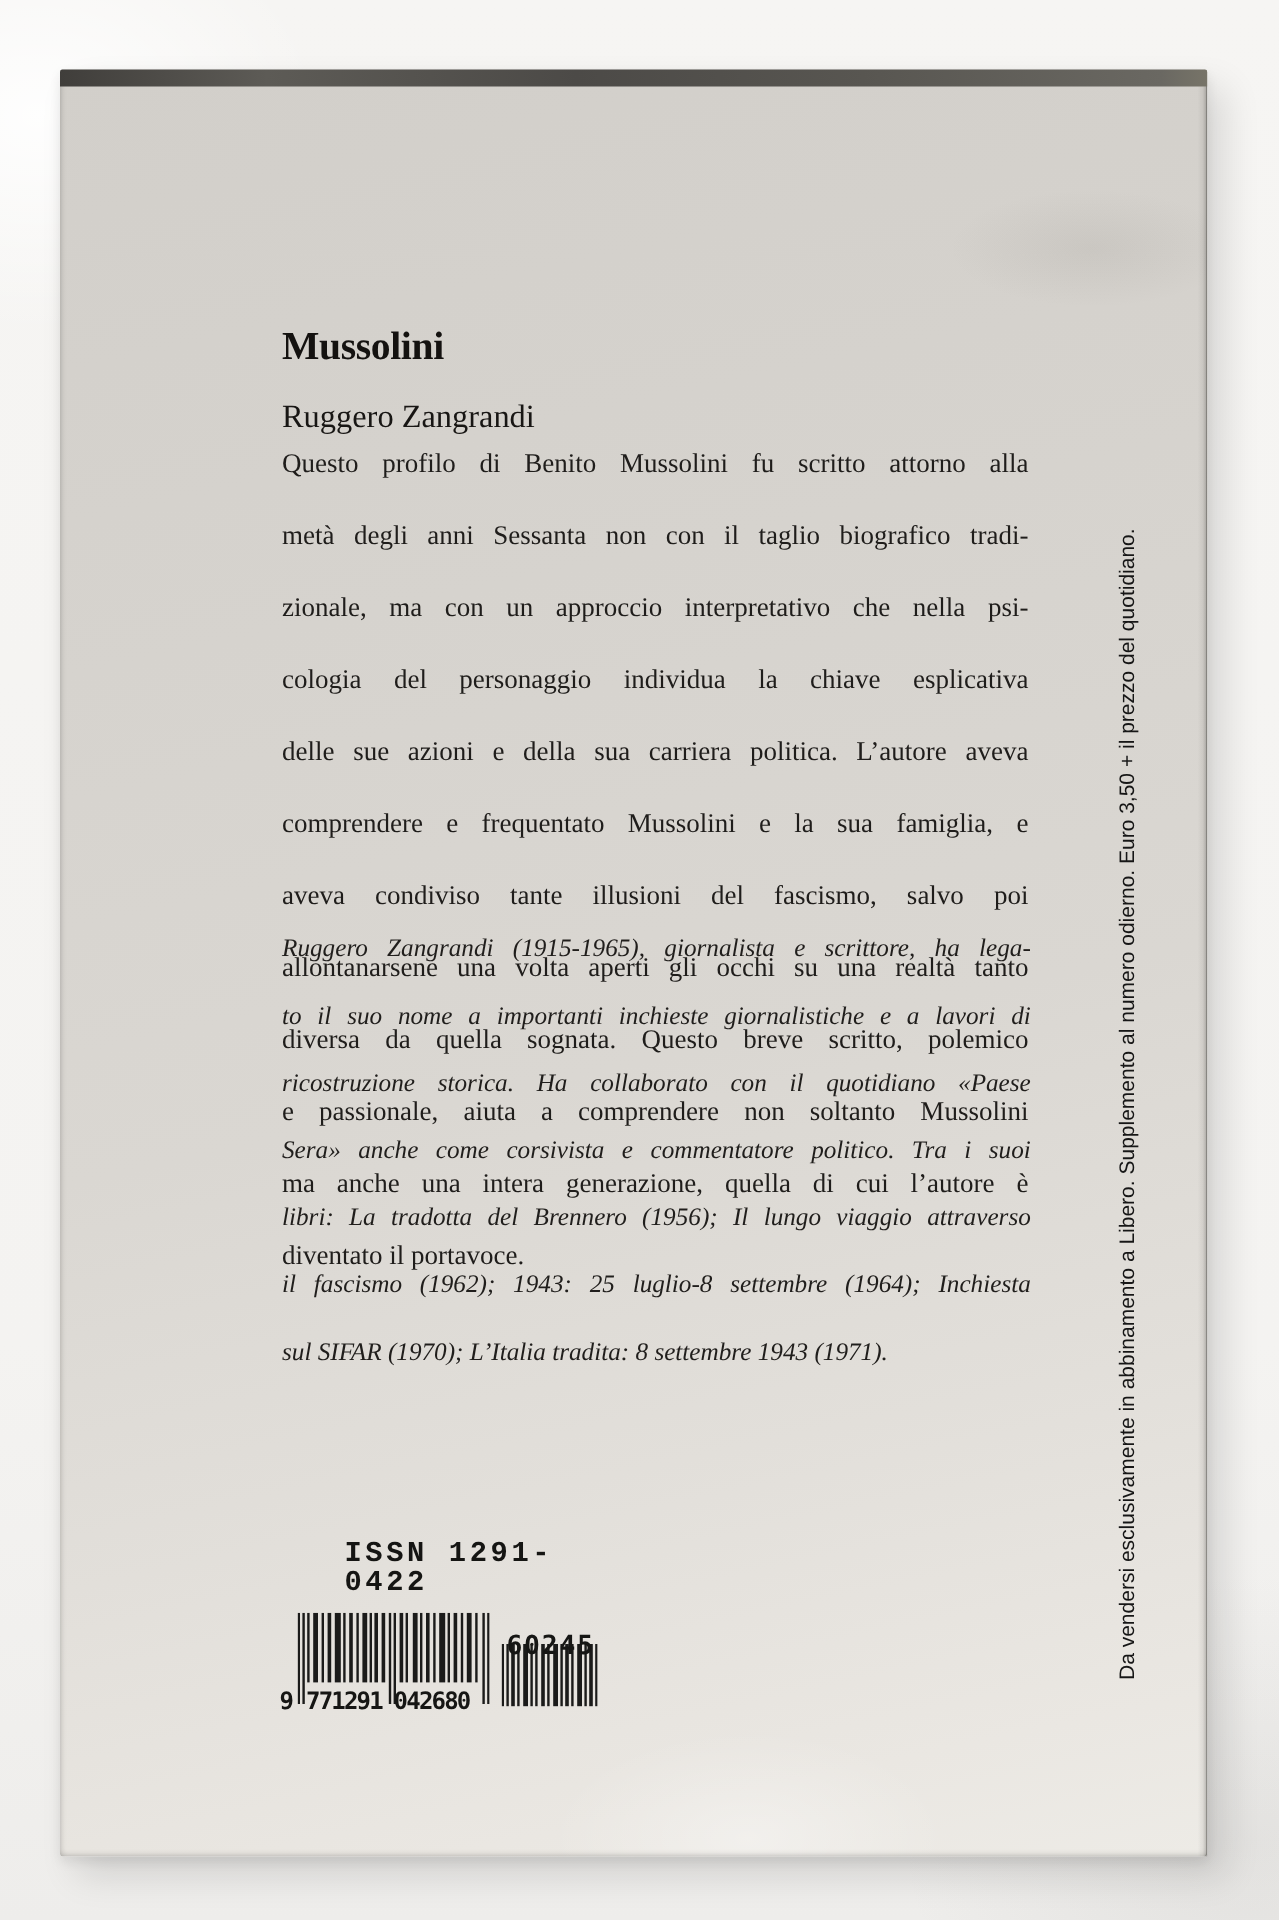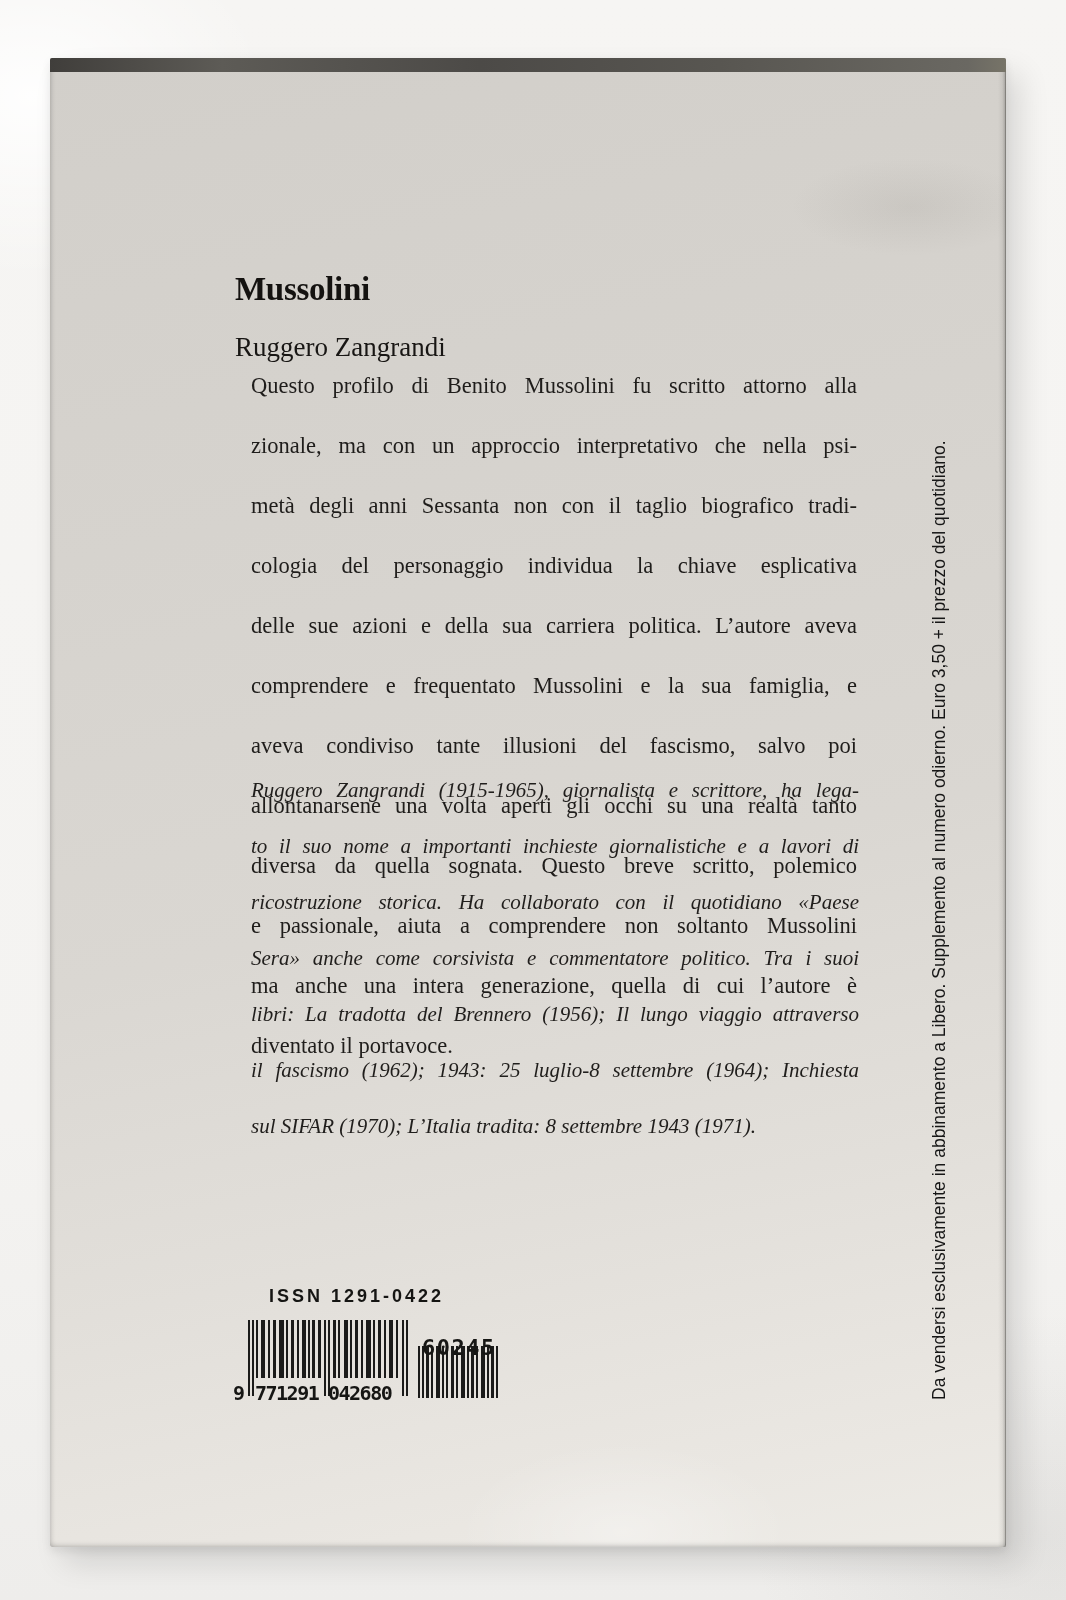--- a/index.html
+++ b/index.html
@@ -52,30 +52,30 @@
     font-size:27px; line-height:32px; color:#181614;margin-top:16px;
   }
   .synopsis{
     position:absolute; left:185px; top:313px; width:622px;
     font-size:22.5px; line-height:30px; color:#1f1d1b;
   }
   .bio{
     position:absolute; left:185px; top:718px; width:624px;
     font-style:italic; font-size:21px; line-height:28px; color:#201e1c;
   }
-  .jline{ text-align:justify;margin-left:16px; }
+  .jline{ text-align:justify; }
   .jline::after{ content:""; display:inline-block; width:100%; height:0; }
   .jline.last::after{ content:none; }
 
   
   .barcode{ position:absolute; left:183px; top:1226px; width:280px; height:125px; }
   .issn{
-    margin-left:36px;
-    font-family:Liberation Sans, sans-serif; font-weight:bold;
-    font-size:18px; line-height:24px; letter-spacing:3px; color:#151513;
+    margin-left:54px;
+    font-family:Liberation Mono, monospace; font-weight:bold;
+    font-size:24px; line-height:24px; letter-spacing:3px; color:#151513;
   }
   .bars-row{ position:relative; height:80px; margin-top:12px; }
   .bars-row svg{ position:absolute; display:block; }
   .main-bars{ left:15px; top:0; }
   .addon-bars{ left:185px; top:26px; }
   .ean-d{
     position:absolute; bottom:-4px;
     font-family:"DejaVu Sans Mono", monospace; font-weight:bold;
     font-size:20px; line-height:22px; letter-spacing:-1.5px; color:#161614;
   }
@@ -104,22 +104,22 @@
 <div class="book">
 
   <div class="book-top-edge"></div>
   <div class="book-fore-edge"></div>
 
   <h1 class="title">Mussolini</h1>
   <div class="author">Ruggero Zangrandi</div>
 
   <div class="synopsis">
       <div class="jline">Questo profilo di Benito Mussolini fu scritto attorno alla</div>
+      <div class="jline">metà degli anni Sessanta non con il taglio biografico tradi-</div>
       <div class="jline">zionale, ma con un approccio interpretativo che nella psi-</div>
-      <div class="jline">metà degli anni Sessanta non con il taglio biografico tradi-</div>
       <div class="jline">cologia del personaggio individua la chiave esplicativa</div>
       <div class="jline">delle sue azioni e della sua carriera politica. L’autore aveva</div>
       <div class="jline">comprendere e frequentato Mussolini e la sua famiglia, e</div>
       <div class="jline">aveva condiviso tante illusioni del fascismo, salvo poi</div>
       <div class="jline">allontanarsene una volta aperti gli occhi su una realtà tanto</div>
       <div class="jline">diversa da quella sognata. Questo breve scritto, polemico</div>
       <div class="jline">e passionale, aiuta a comprendere non soltanto Mussolini</div>
       <div class="jline">ma anche una intera generazione, quella di cui l’autore è</div>
       <div class="jline last">diventato il portavoce.</div>
     </div>

